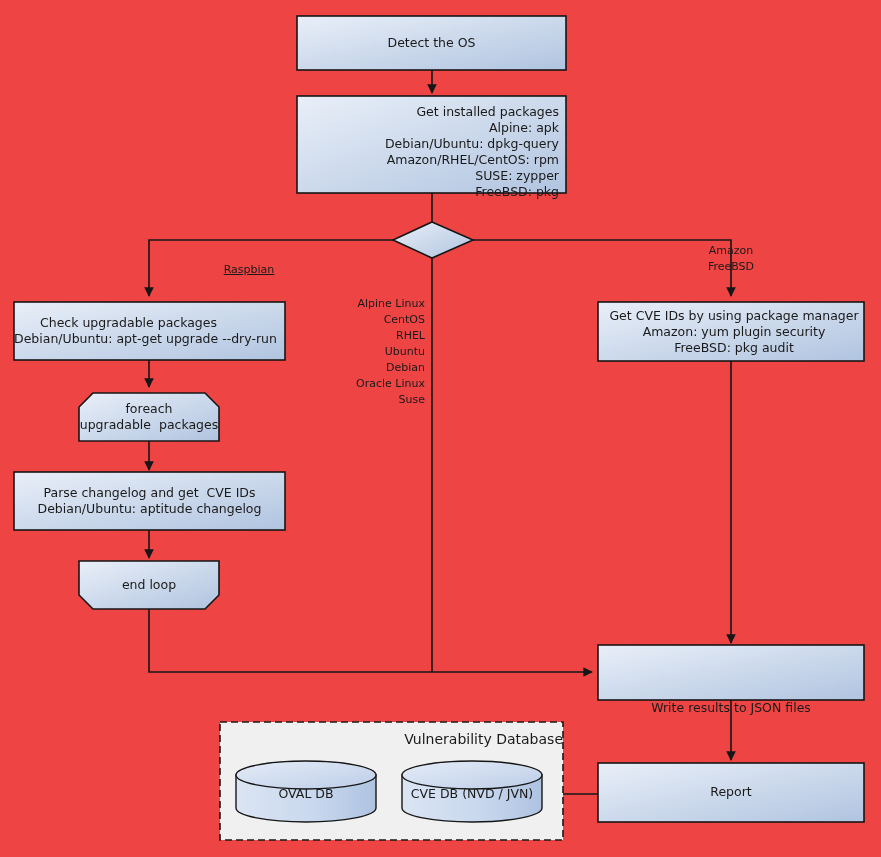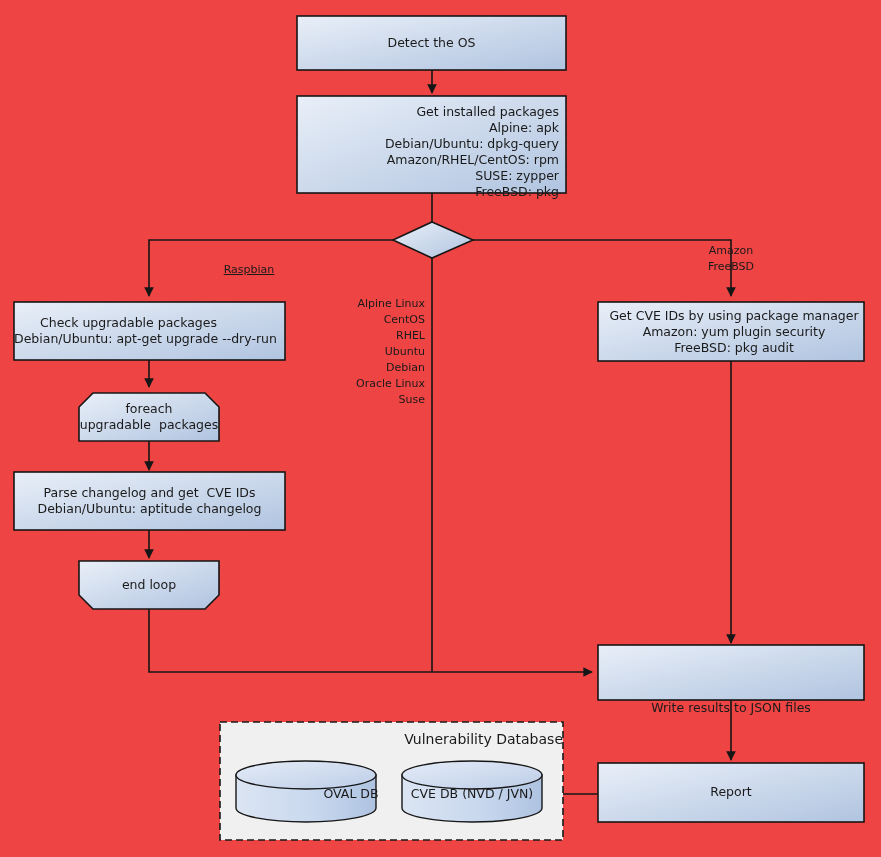--- a/index.html
+++ b/index.html
@@ -176,17 +176,17 @@
 Ubuntu
 Debian
 Oracle Linux
 Suse</div>
 
   <div class="edge-label lbl-center" style="left:616px; top:243px; width:230px;">Amazon
 FreeBSD</div>
 
   <div class="group-title" style="left:233px; top:730px; width:330px;">Vulnerability Database</div>
 
-  <div class="node-label lbl-center" style="left:236px; top:786px; width:140px;padding-left:45px;">OVAL DB</div>
+  <div class="node-label lbl-center" style="left:236px; top:786px; width:140px;">OVAL DB</div>
 
   <div class="node-label lbl-center" style="left:402px; top:786px; width:140px;">CVE DB (NVD / JVN)</div>
 
 </div>
 
 </body></html>

